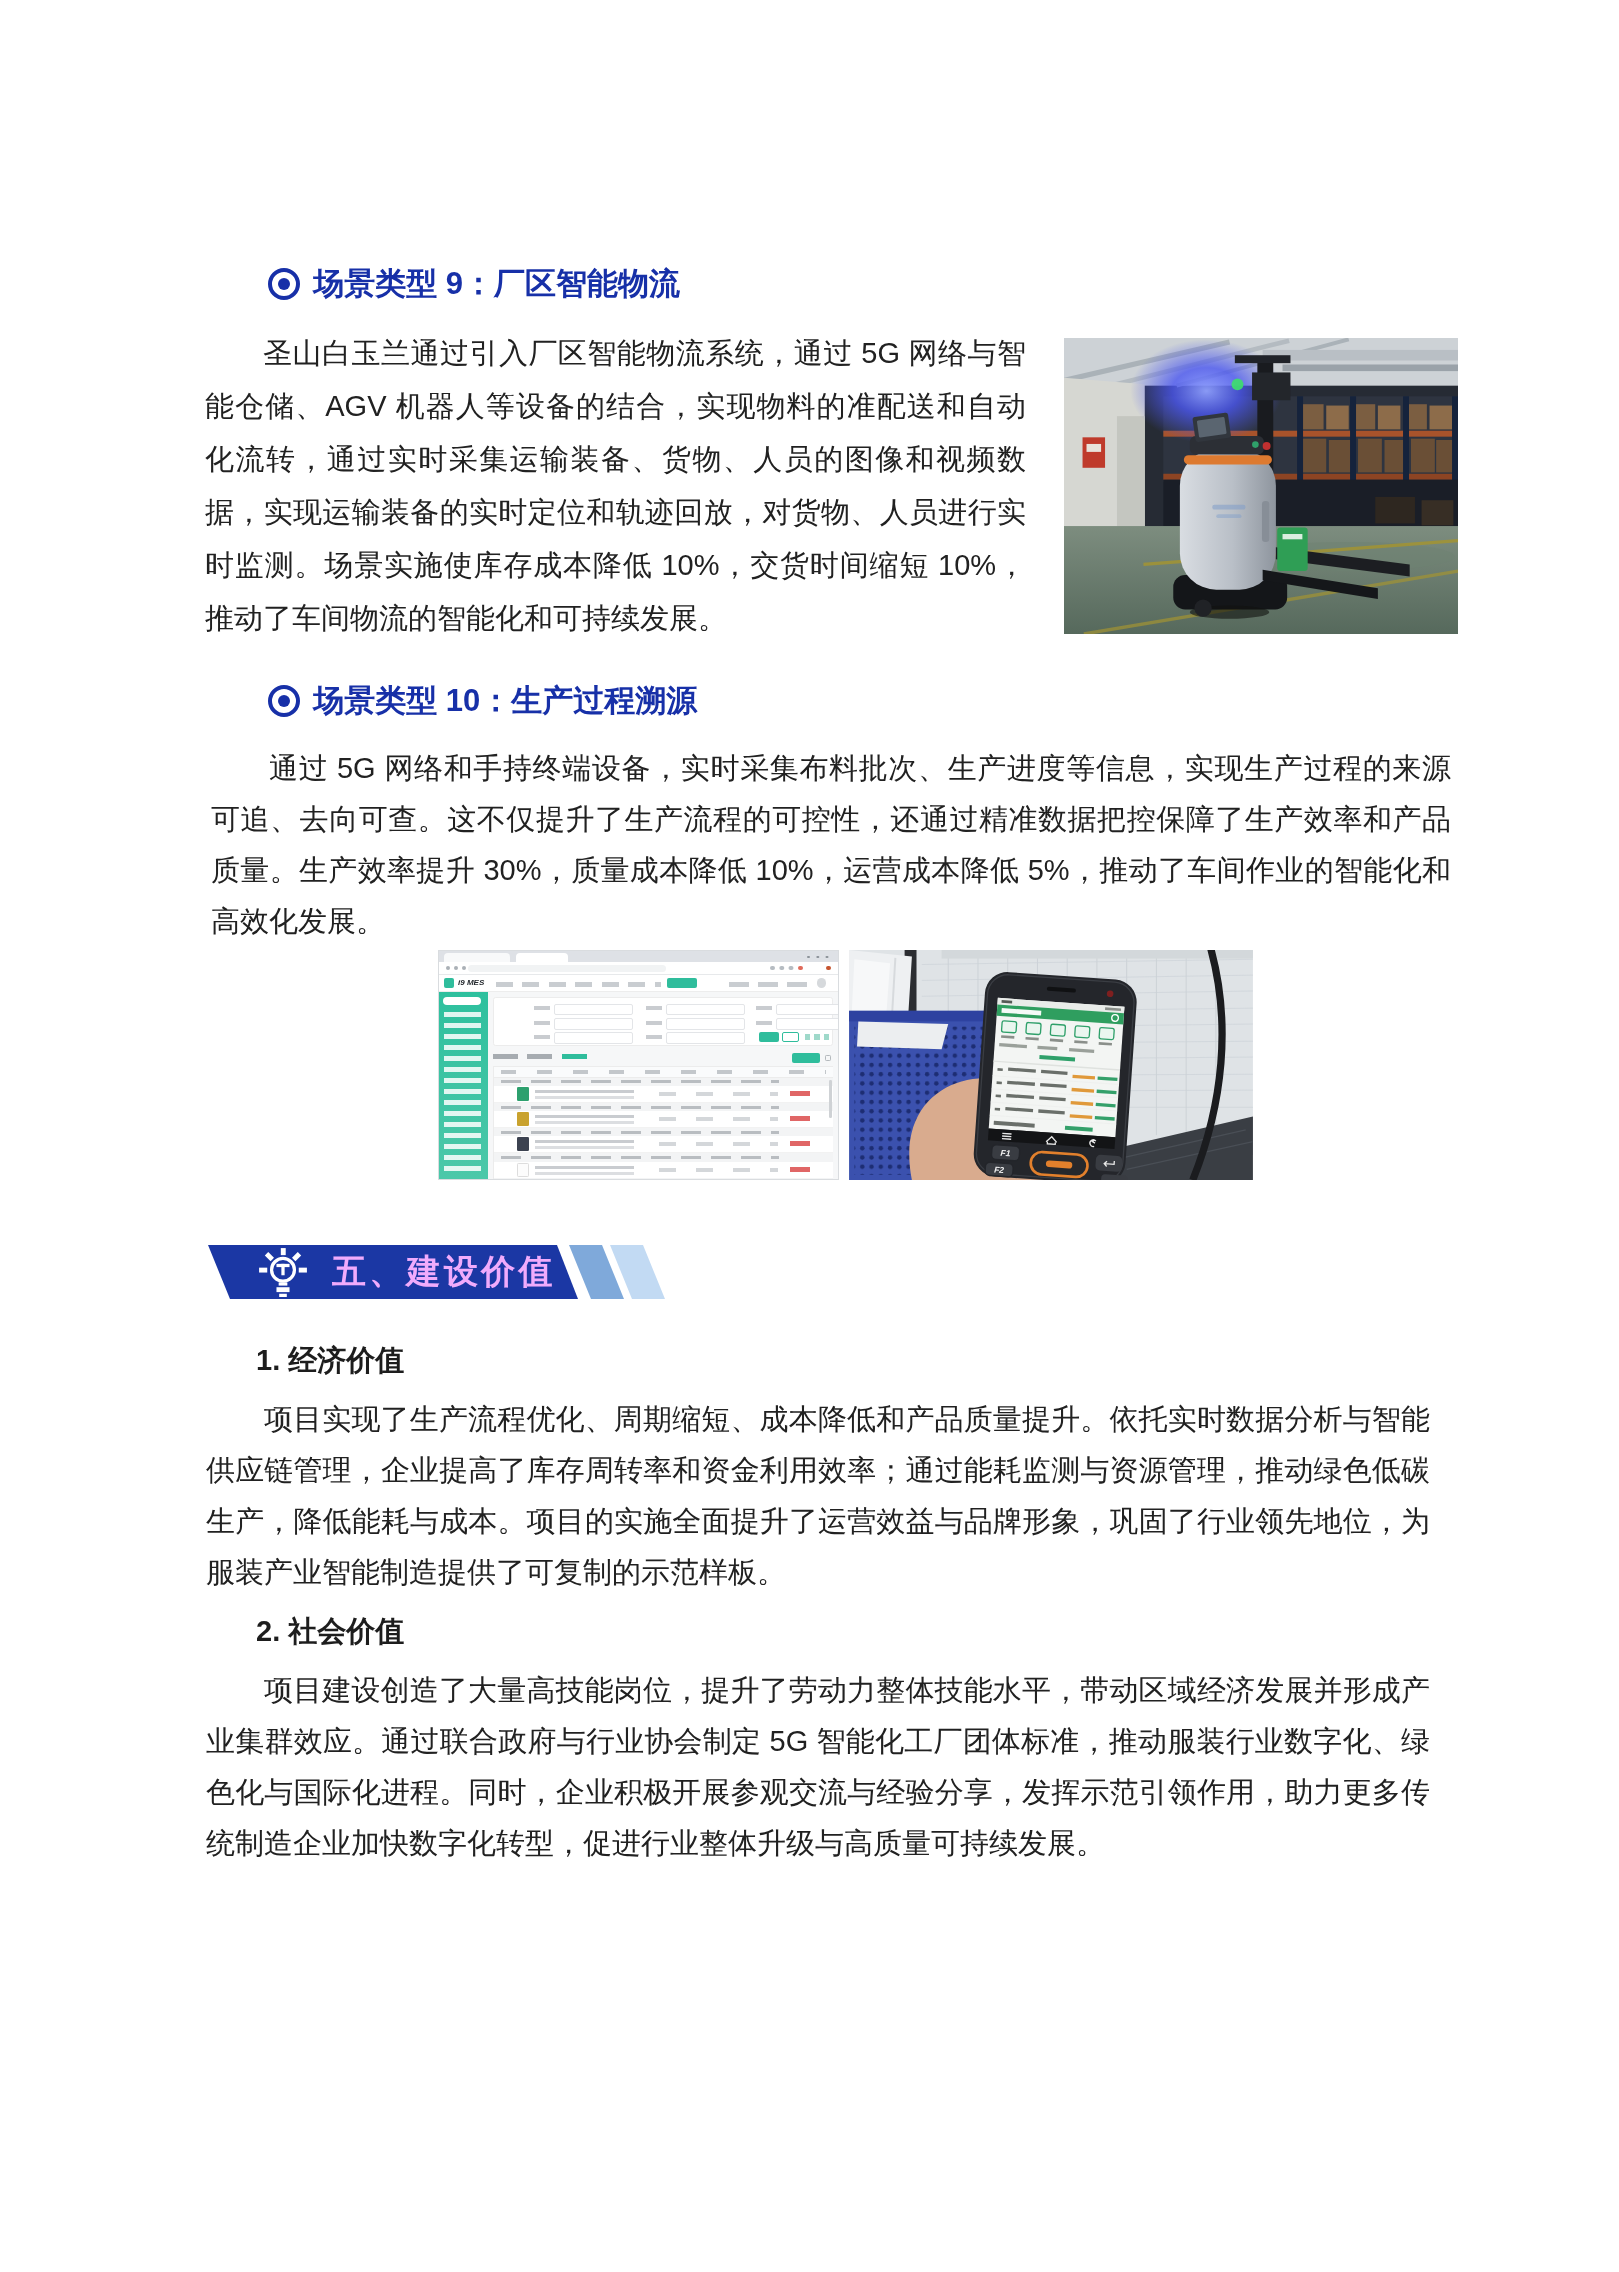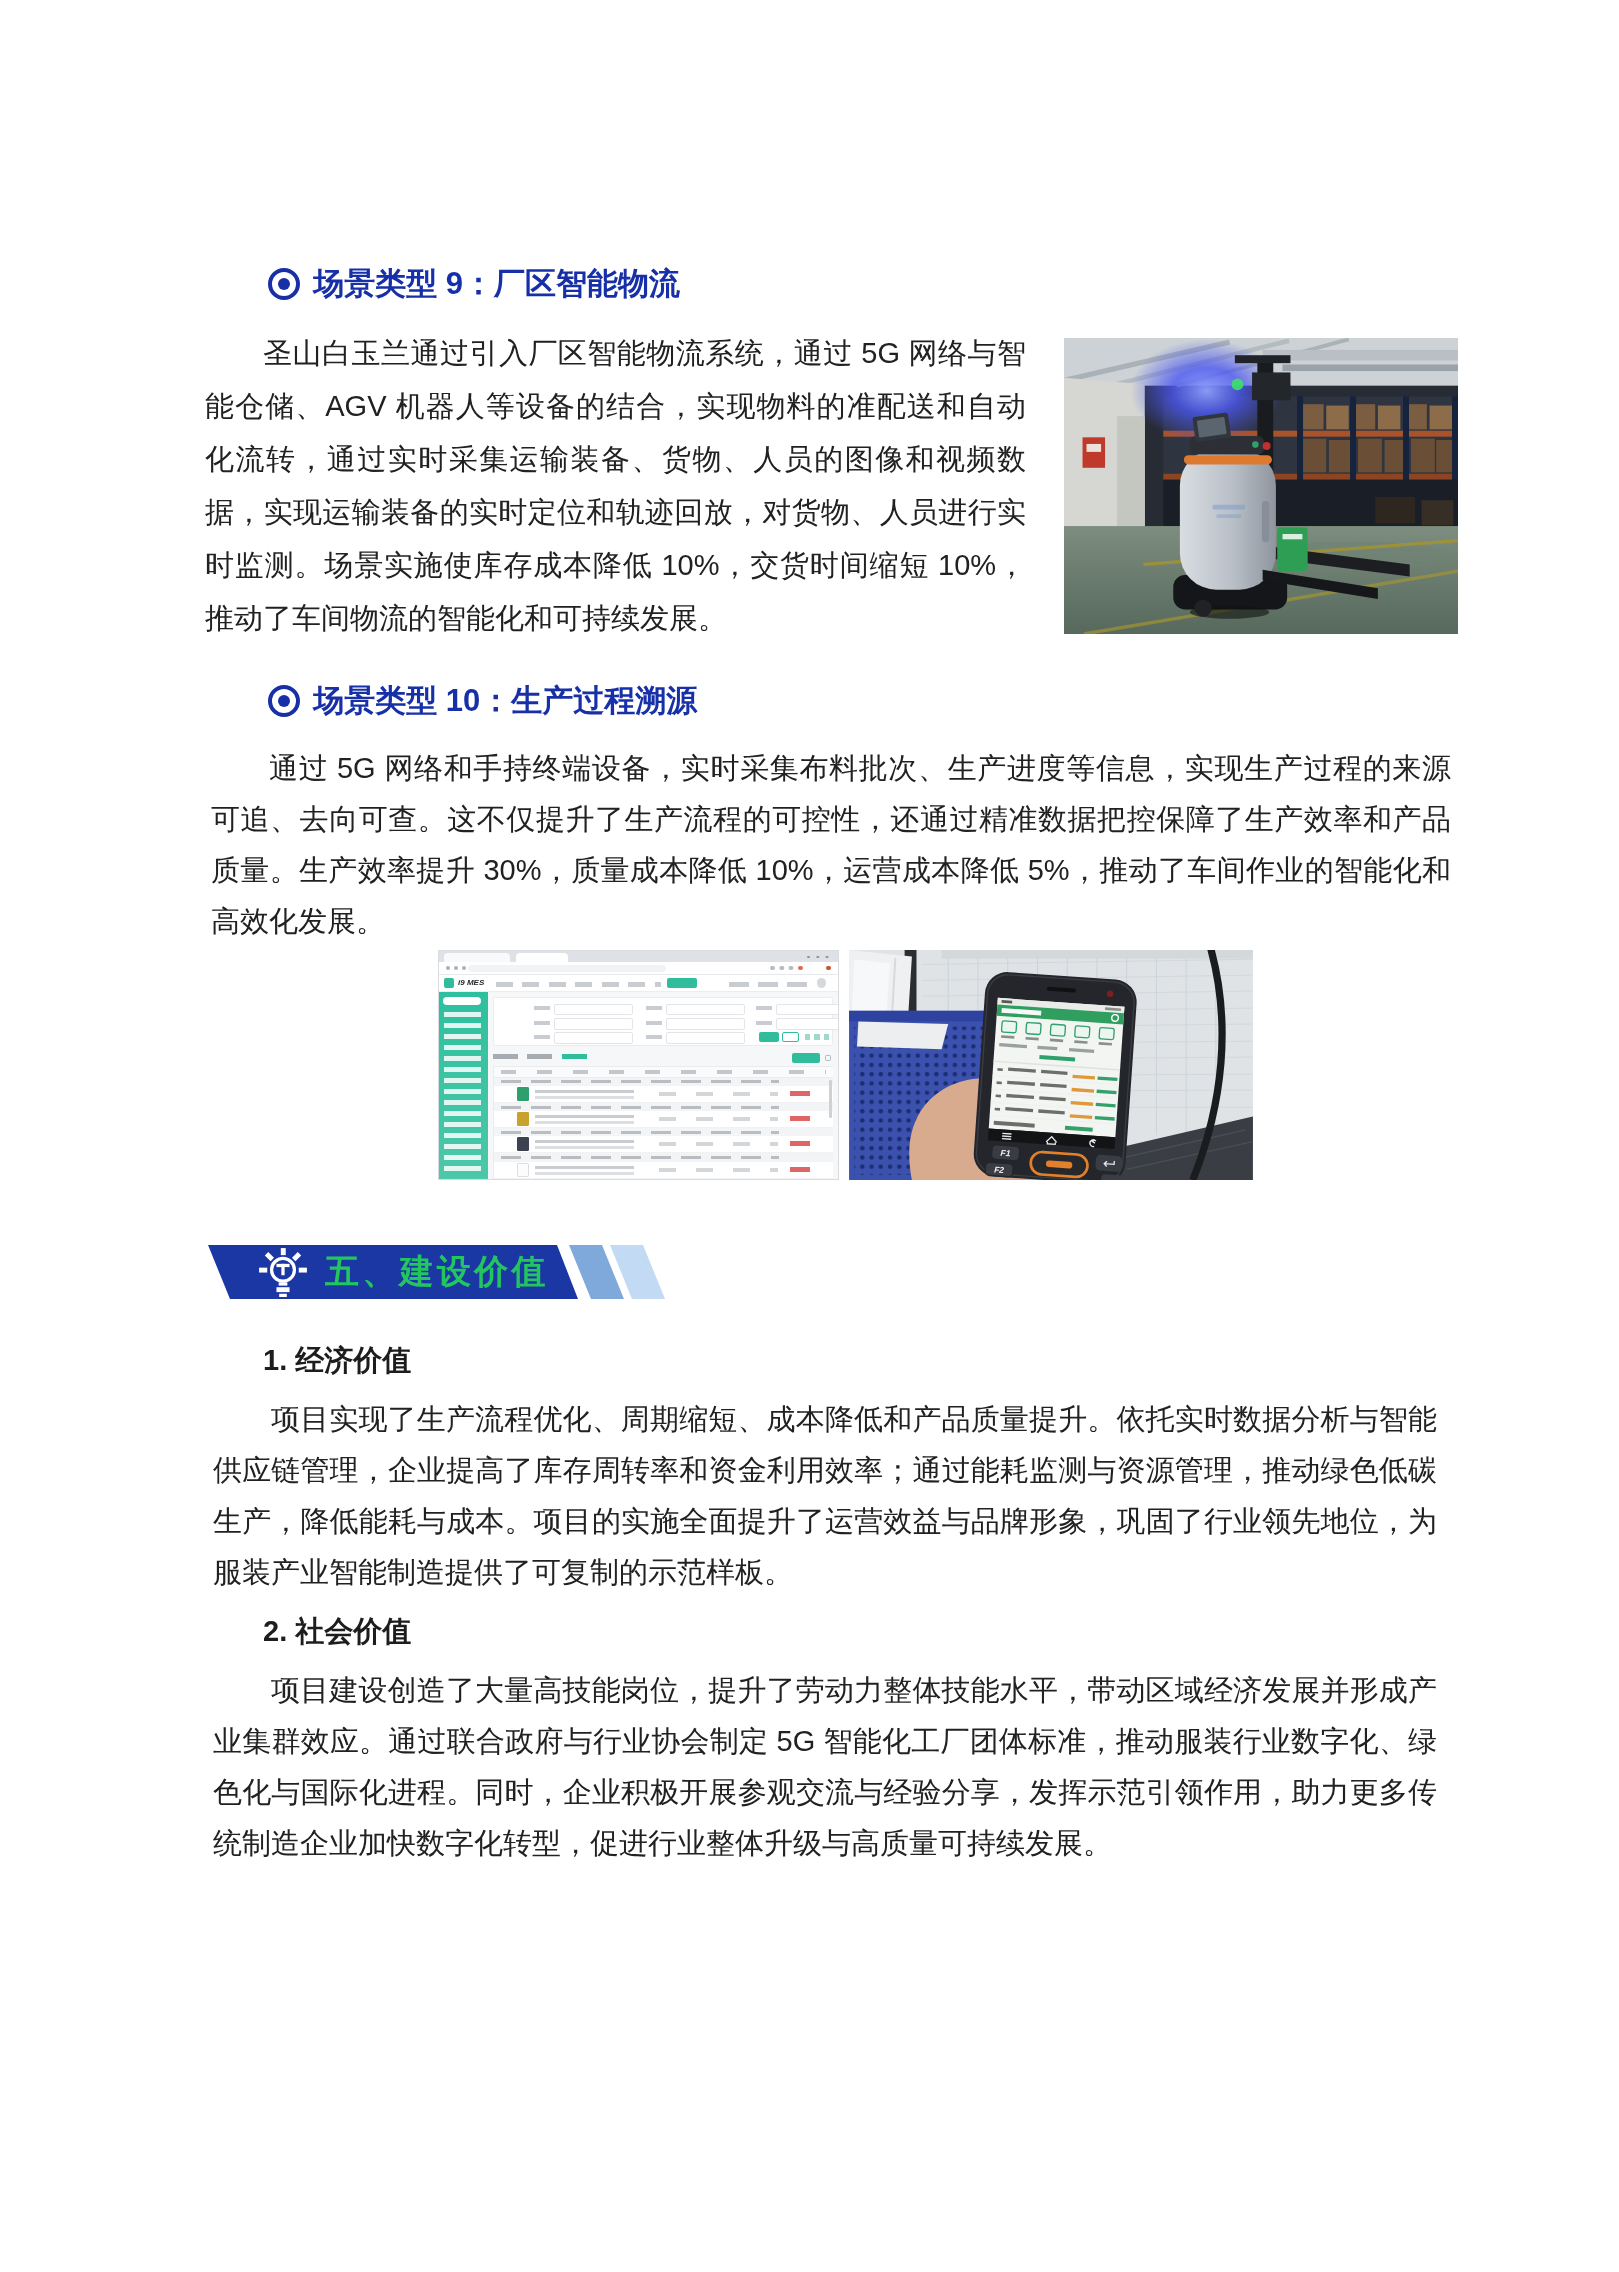--- a/index.html
+++ b/index.html
@@ -92,29 +92,29 @@
   .g4{left:0;top:86px;} .w4{left:0;top:95px;}
   .g5{left:0;top:111px;}
   .m-scroll{left:335px;top:13.2px;width:2.6px;height:38px;background:#cfd2d5;border-radius:1.3px;}
 
   
   .banner{position:absolute;top:1245px;left:208px;width:503px;height:54px;}
   .banner-main{position:absolute;left:0;top:0;width:370px;height:54px;background:#1b37a4;
                clip-path:polygon(0 0,349px 0,370px 100%,22px 100%);
                display:flex;align-items:center;}
   .banner-icon{margin-left:50px;width:50px;height:50px;flex:0 0 auto;}
-  .banner-text{margin-left:17px;font-family:"Liberation Serif","DejaVu Serif",serif;
-               font-size:34px;font-weight:700;color:#22c55e;letter-spacing:3.3px;white-space:nowrap;}
+  .banner-text{margin-left:24px;font-family:"Liberation Serif","DejaVu Serif",serif;
+               font-size:34px;font-weight:700;color:#f0abfc;letter-spacing:3.3px;white-space:nowrap;}
   .stripe{position:absolute;top:0;width:55px;height:54px;
           clip-path:polygon(0 0,33px 0,55px 100%,22px 100%);}
   .stripe1{left:361px;background:#7fa9da;}
   .stripe2{left:402px;background:#c2daf3;}
 
   
-  .value-body{position:absolute;top:1335px;left:205px;width:1240px;font-size:29px;line-height:51px;
+  .value-body{position:absolute;top:1335px;left:198px;width:1240px;font-size:29px;line-height:51px;
               text-align:justify;color:#212121;}
   .value-body p{margin:8px;text-indent:58px;}
   .sub-title{font-weight:600;text-indent:58px;color:#1d1d1d;}
 </style>
 </head>
 <body>
 
 <div class="page">
 
   <div class="sec-heading" style="top:263px;">

